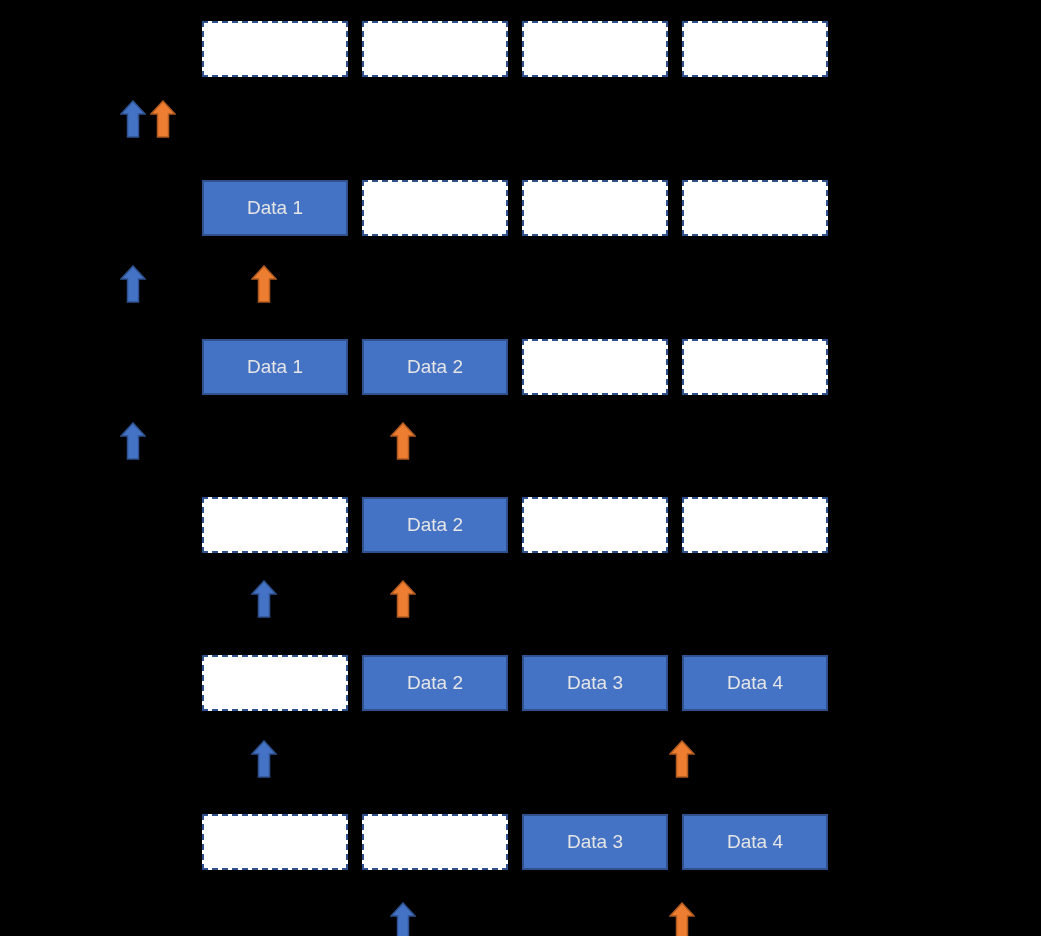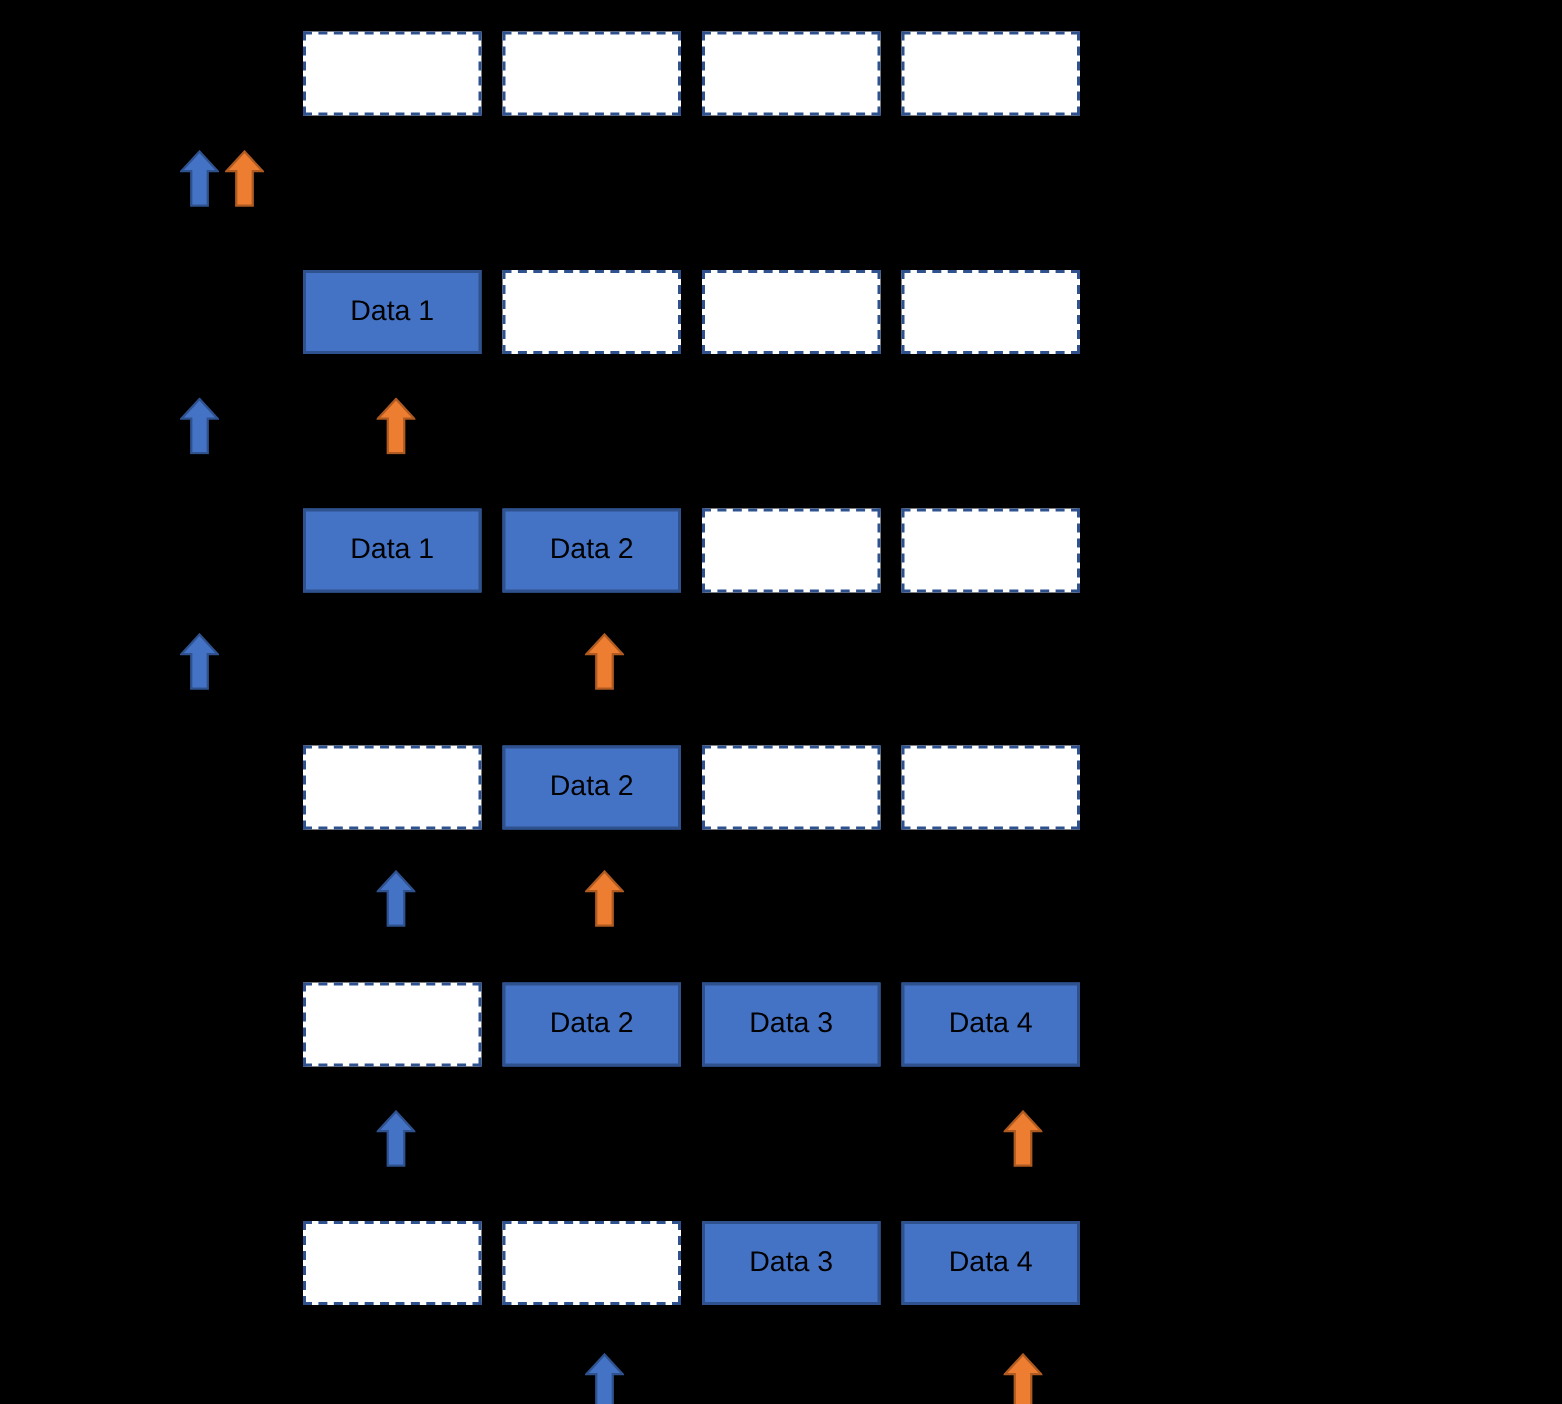--- a/index.html
+++ b/index.html
@@ -16,26 +16,26 @@
     overflow: hidden;
   }
   .state-row {
     position: absolute;
     left: 202px;
     display: flex;
     gap: 14px;
   }
   .slot {
     box-sizing: border-box;
-    width: 119px; height: 56px;
+    width: 146px; height: 56px;
     display: flex;
     align-items: center;
     justify-content: center;
     font-size: 19px;
-    color: #000000;
+    color: #e5e5e5;
   }
   .slot[data-state="empty"] {
     background: #FFFFFF;
     border: 2px dashed #2F528F;
   }
   .slot[data-state="filled"] {
     background: #4472C4;
     border: 2px solid #2F528F;
   }
   .arrow-band {

